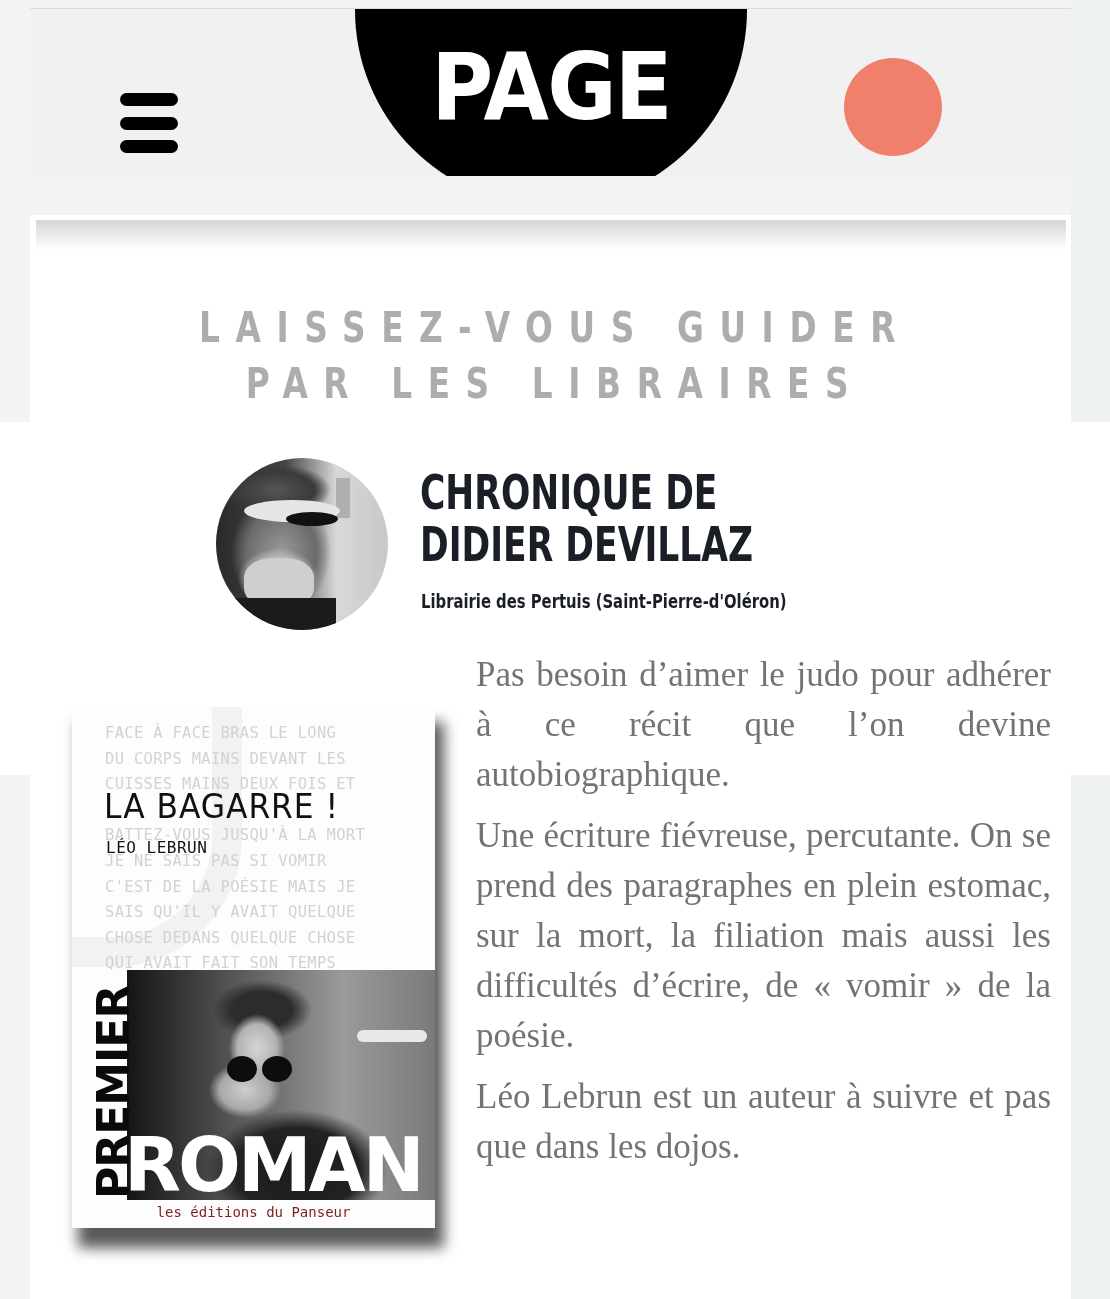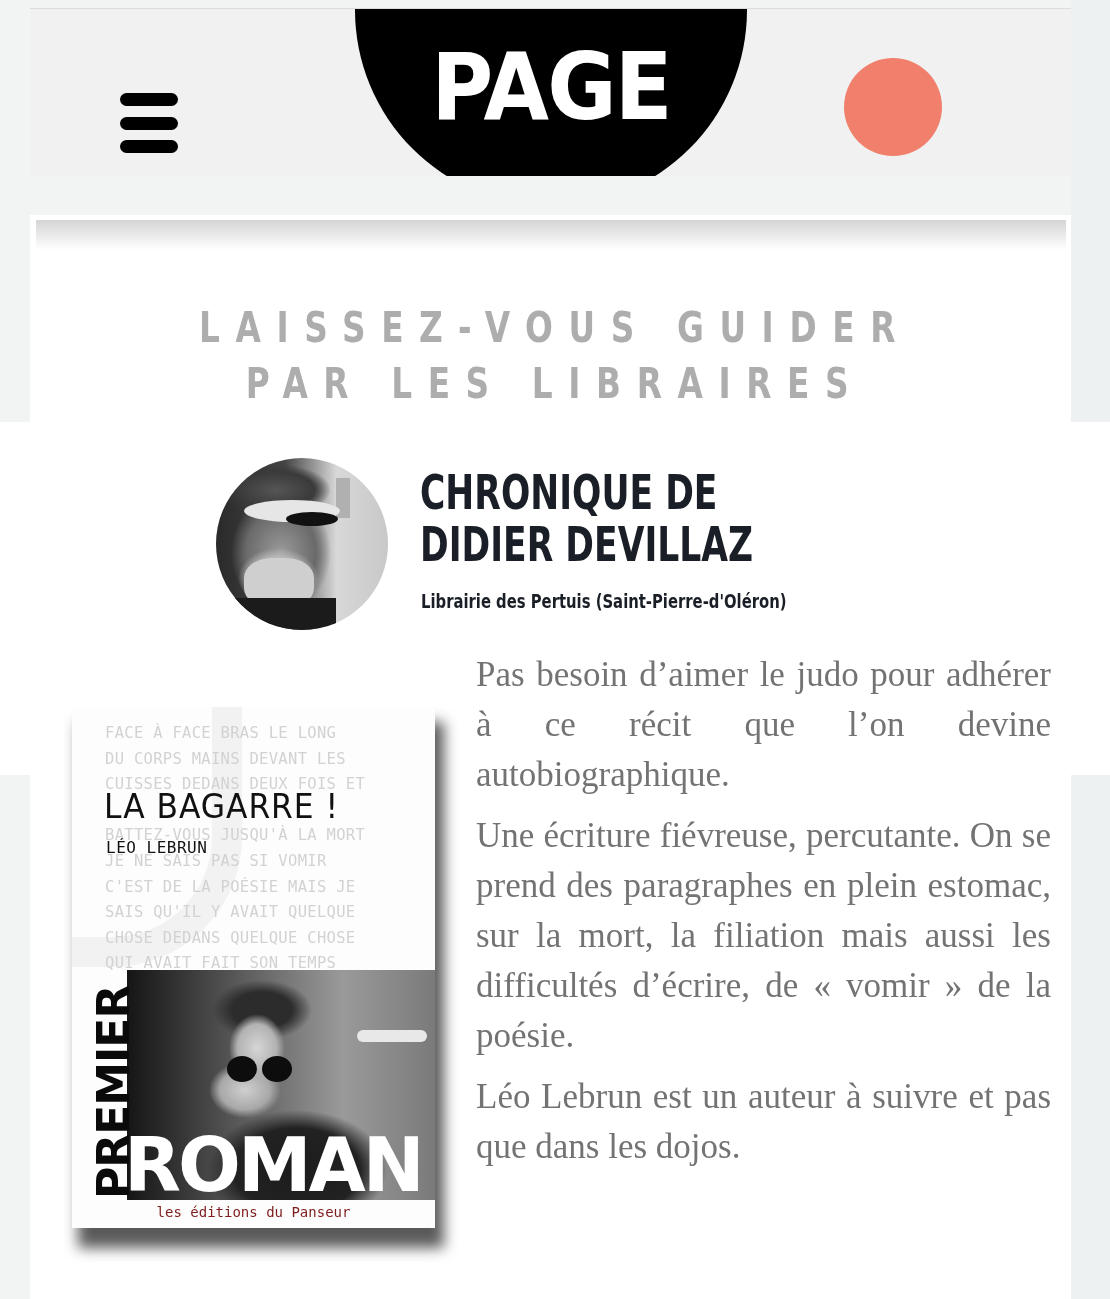--- a/index.html
+++ b/index.html
@@ -100,21 +100,21 @@
   <div class="cap-shadow"></div>
   <div class="beard"></div>
   <div class="jacket"></div>
 </div>
 <h2 class="author-title">CHRONIQUE DE DIDIER DEVILLAZ</h2>
 <div class="author-shop">Librairie des Pertuis (Saint-Pierre-d'Oléron)</div>
 
 <div class="book-shadow"></div>
 <div class="book">
   <div class="book-arc"></div>
-  <div class="book-lines"><div>FACE À FACE BRAS LE LONG</div><div>DU CORPS MAINS DEVANT LES</div><div>CUISSES DEDANS DEUX FOIS ET</div><div>&nbsp;</div><div>BATTEZ-VOUS JUSQU'À LA MORT</div><div>JE NE SAIS PAS SI VOMIR</div><div>C'EST DE LA POÉSIE MAIS JE</div><div>SAIS QU'IL Y AVAIT QUELQUE</div><div>CHOSE DEDANS QUELQUE CHOSE</div><div>QUI AVAIT FAIT SON TEMPS</div></div>
+  <div class="book-lines"><div>FACE À FACE BRAS LE LONG</div><div>DU CORPS MAINS DEVANT LES</div><div>CUISSES MAINS DEUX FOIS ET</div><div>&nbsp;</div><div>BATTEZ-VOUS JUSQU'À LA MORT</div><div>JE NE SAIS PAS SI VOMIR</div><div>C'EST DE LA POÉSIE MAIS JE</div><div>SAIS QU'IL Y AVAIT QUELQUE</div><div>CHOSE DEDANS QUELQUE CHOSE</div><div>QUI AVAIT FAIT SON TEMPS</div></div>
   <div class="book-title">LA BAGARRE !</div>
   <div class="book-author">LÉO LEBRUN</div>
   <div class="book-photo">
     <div class="light"></div>
     <div class="glasses-l"></div>
     <div class="glasses-r"></div>
   </div>
   <div class="book-premier">PREMIER</div>
   <div class="book-roman">ROMAN</div>
   <div class="book-publisher-bg"></div>

